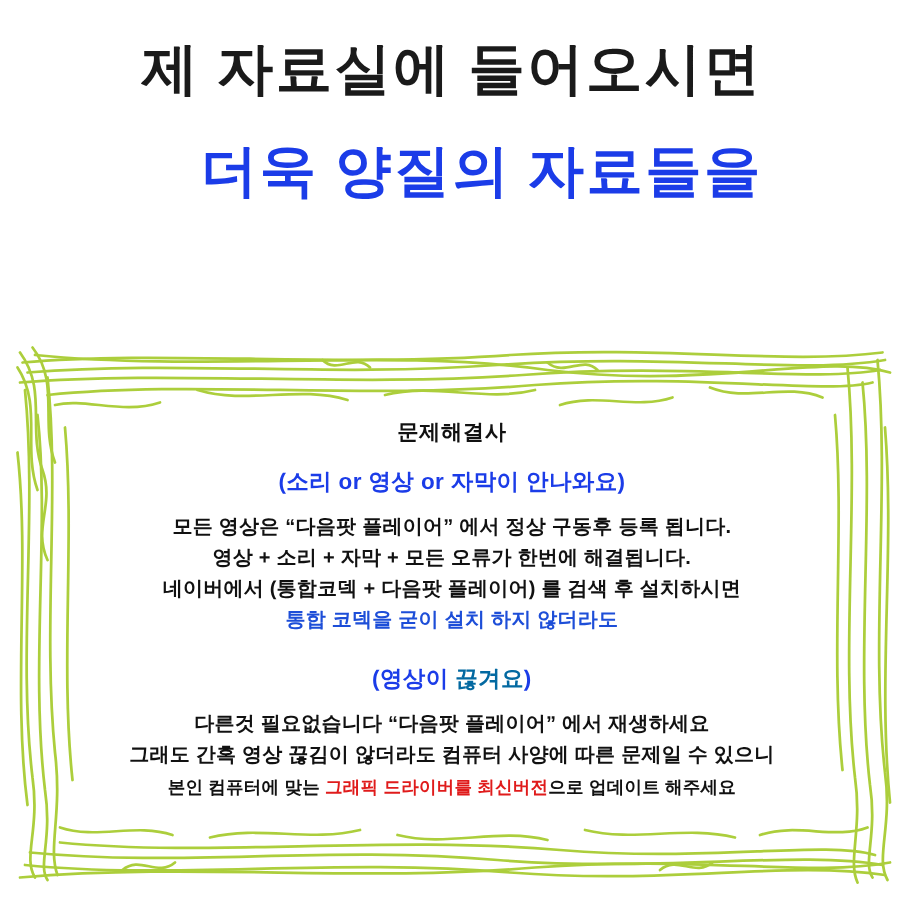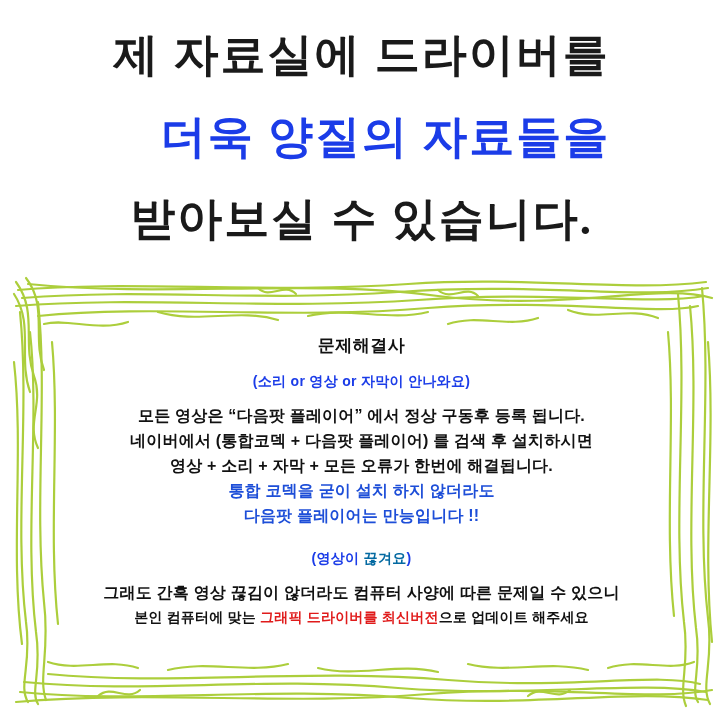--- a/index.html
+++ b/index.html
@@ -66,21 +66,21 @@
   }
   .panel-title {
     font-family: "Liberation Sans", sans-serif;
     font-weight: bold;
     font-size: 17px;
     color: #111111;
     margin-bottom: 16px;
     letter-spacing: 0.5px;
   }
   .sub-head {
-    font-size: 14px;
+    font-size: 18px;
     font-weight: bold;
     color: #1b3ce8;
     margin-bottom: 12px;
     letter-spacing: 0.3px;
     text-align: center;
   }
   .body-line {
     font-size: 16px;
     font-weight: bold;
     color: #111111;
@@ -106,23 +106,22 @@
   .sub-head .hl-red {
     color: #0369a1;
   }
 </style>
 </head>
 <body>
 
 <div id="page">
 
   <div class="headline">
-    <div class="line">제 자료실에 드라이버를</div>
+    <div class="line">제 자료실에 들어오시면</div>
     <div class="line accent">더욱 양질의 자료들을</div>
-    <div class="line">받아보실 수 있습니다.</div>
   </div>
 
   <div class="frame-wrap">
     <svg width="707" height="438" viewBox="0 0 707 438">
       <g fill="none" stroke="#a8cc32" stroke-width="2.2" stroke-linecap="round" stroke-linejoin="round" opacity="0.95">
 
         <path d="M10 18 C 120 8, 260 22, 400 12 C 520 4, 620 20, 698 10"></path>
         <path d="M14 26 C 140 16, 250 30, 390 20 C 530 10, 630 28, 700 16"></path>
         <path d="M8 34 C 130 24, 270 38, 410 28 C 540 18, 640 34, 696 24"></path>
         <path d="M20 12 C 160 26, 300 6, 430 24 C 560 40, 650 10, 704 26"></path>
@@ -165,26 +164,26 @@
         <path d="M90 424 C 104 412, 118 430, 132 418"></path>
         <path d="M520 424 C 534 412, 548 430, 562 418"></path>
       </g>
     </svg>
 
     <div class="panel">
       <div class="panel-title">문제해결사</div>
 
       <div class="sub-head">(소리 or 영상 or 자막이 안나와요)</div>
       <div class="body-line">모든 영상은 “다음팟 플레이어” 에서 정상 구동후 등록 됩니다.</div>
+      <div class="body-line">영상 + 소리 + 자막 + 모든 오류가 한번에 해결됩니다.</div>
       <div class="body-line">네이버에서 (통합코덱 + 다음팟 플레이어) 를 검색 후 설치하시면</div>
-      <div class="body-line">영상 + 소리 + 자막 + 모든 오류가 한번에 해결됩니다.</div>
       <div class="body-line red">통합 코덱을 굳이 설치 하지 않더라도</div>
-      <div class="body-line red">다음팟 플레이어는 만능입니다 !!</div>
 
       <div class="gap"></div>
 
       <div class="sub-head"><span>(영상이 </span><span class="hl-red">끊겨요</span><span>)</span></div>
+      <div class="body-line">다른것 필요없습니다  “다음팟 플레이어” 에서 재생하세요</div>
       <div class="body-line">그래도 간혹 영상 끊김이 않더라도 컴퓨터 사양에 따른 문제일 수 있으니</div>
       <div class="mixed"><span>본인 컴퓨터에 맞는 </span><span class="hl">그래픽 드라이버를 최신버전</span><span>으로 업데이트 해주세요</span></div>
     </div>
   </div>
 
 </div>
 
 </body></html>

